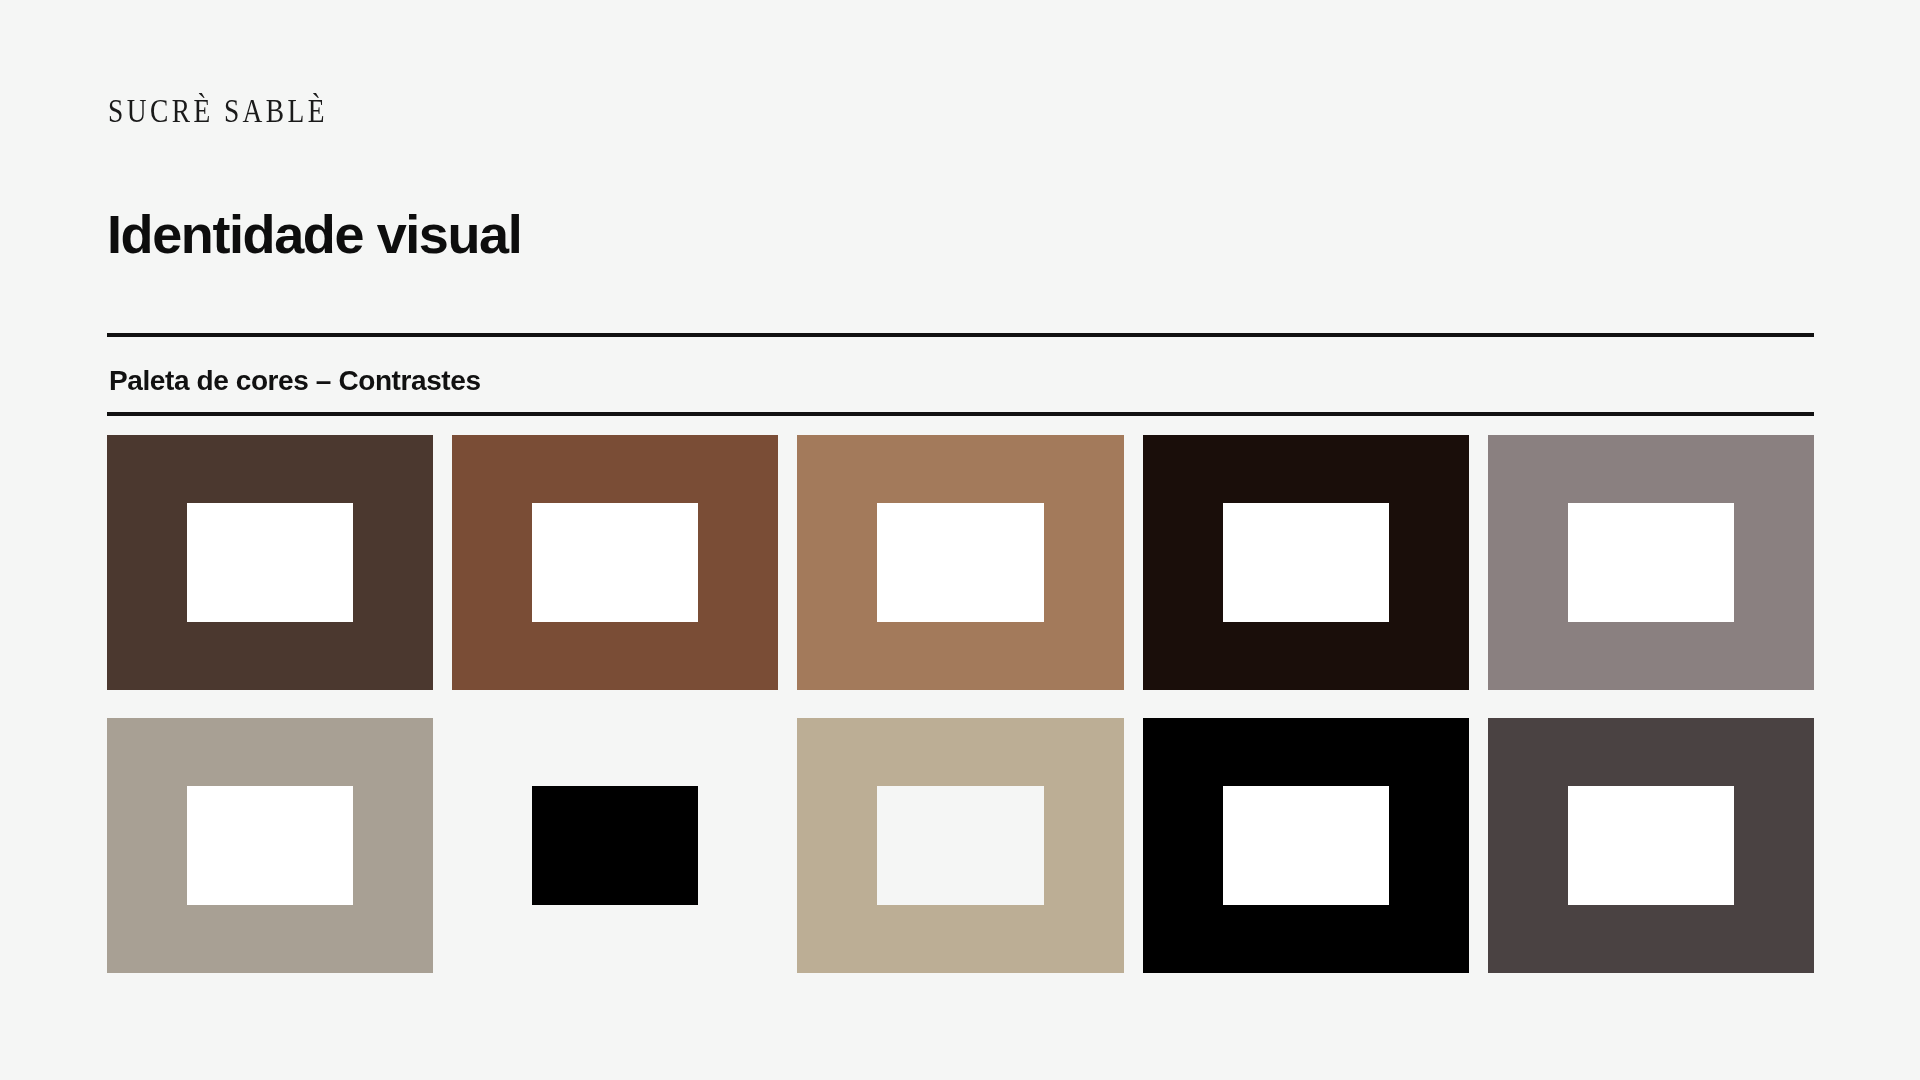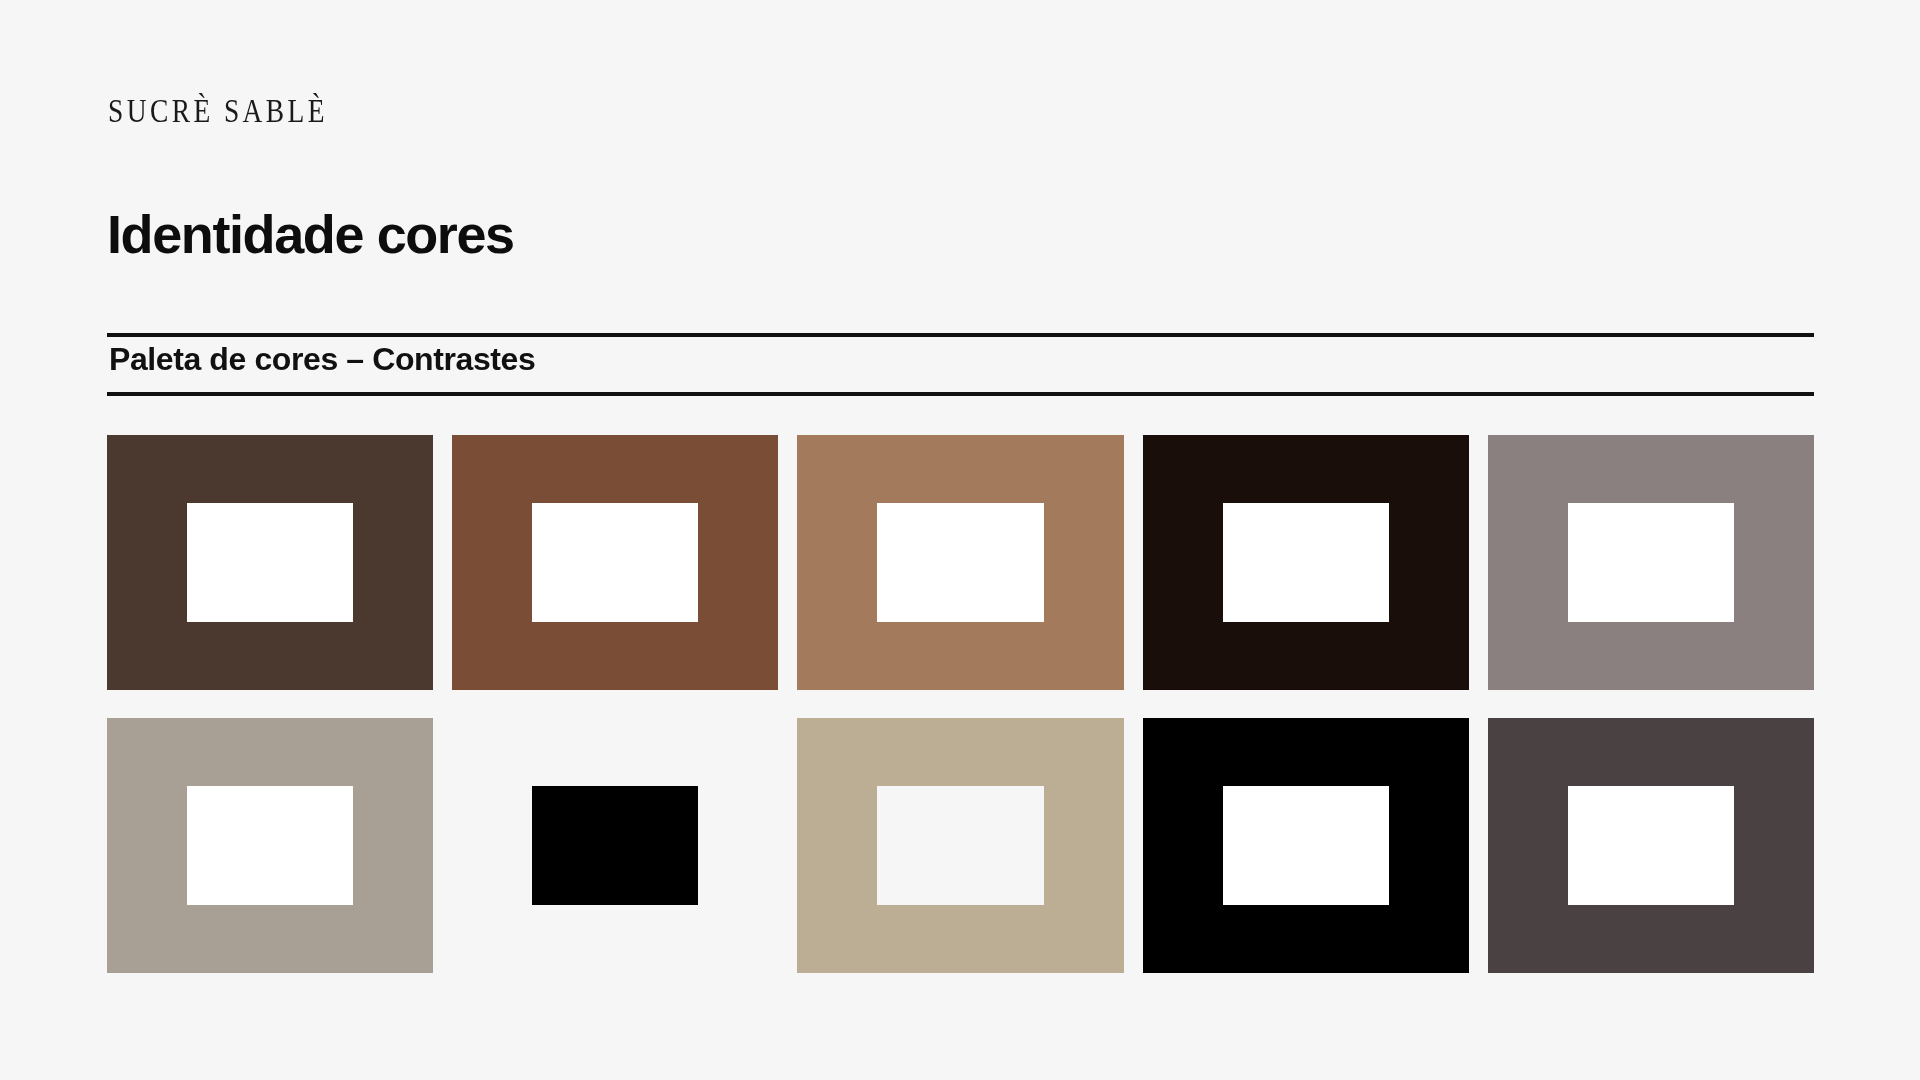--- a/index.html
+++ b/index.html
@@ -52,25 +52,25 @@
     left:107px;
     top:333px;
     width:1707px;
   }
   .rule {
     width:100%;
     height:4px;
     background:#111111;
   }
   #section-label {
-    font-size:32px;
+    font-size:28px;
     font-weight:700;
     letter-spacing:-0.4px;
     color:#111111;
-    padding:6px 0 17px 2px;
+    padding:30px 0 17px 2px;
     line-height:1;
     white-space:nowrap;
   }
 
   
   #swatch-grid {
     position:absolute;
     left:107px;
     top:435px;
     width:1707px;
@@ -97,21 +97,21 @@
 
   .swatch.solid-block {
     background:transparent !important;
   }
 </style>
 </head>
 <body>
 
 <div id="brand-logo">SUCRÈ SABLÈ</div>
 
-<h1 id="page-title">Identidade cores</h1>
+<h1 id="page-title">Identidade visual</h1>
 
 <div id="section-block">
   <div class="rule"></div>
   <div id="section-label">Paleta de cores – Contrastes</div>
   <div class="rule"></div>
 </div>
 
 <div id="swatch-grid">
     <div class="swatch" style="background: rgb(75, 56, 47);">
       <div class="swatch-inner" style="background: rgb(255, 255, 255);"></div>

